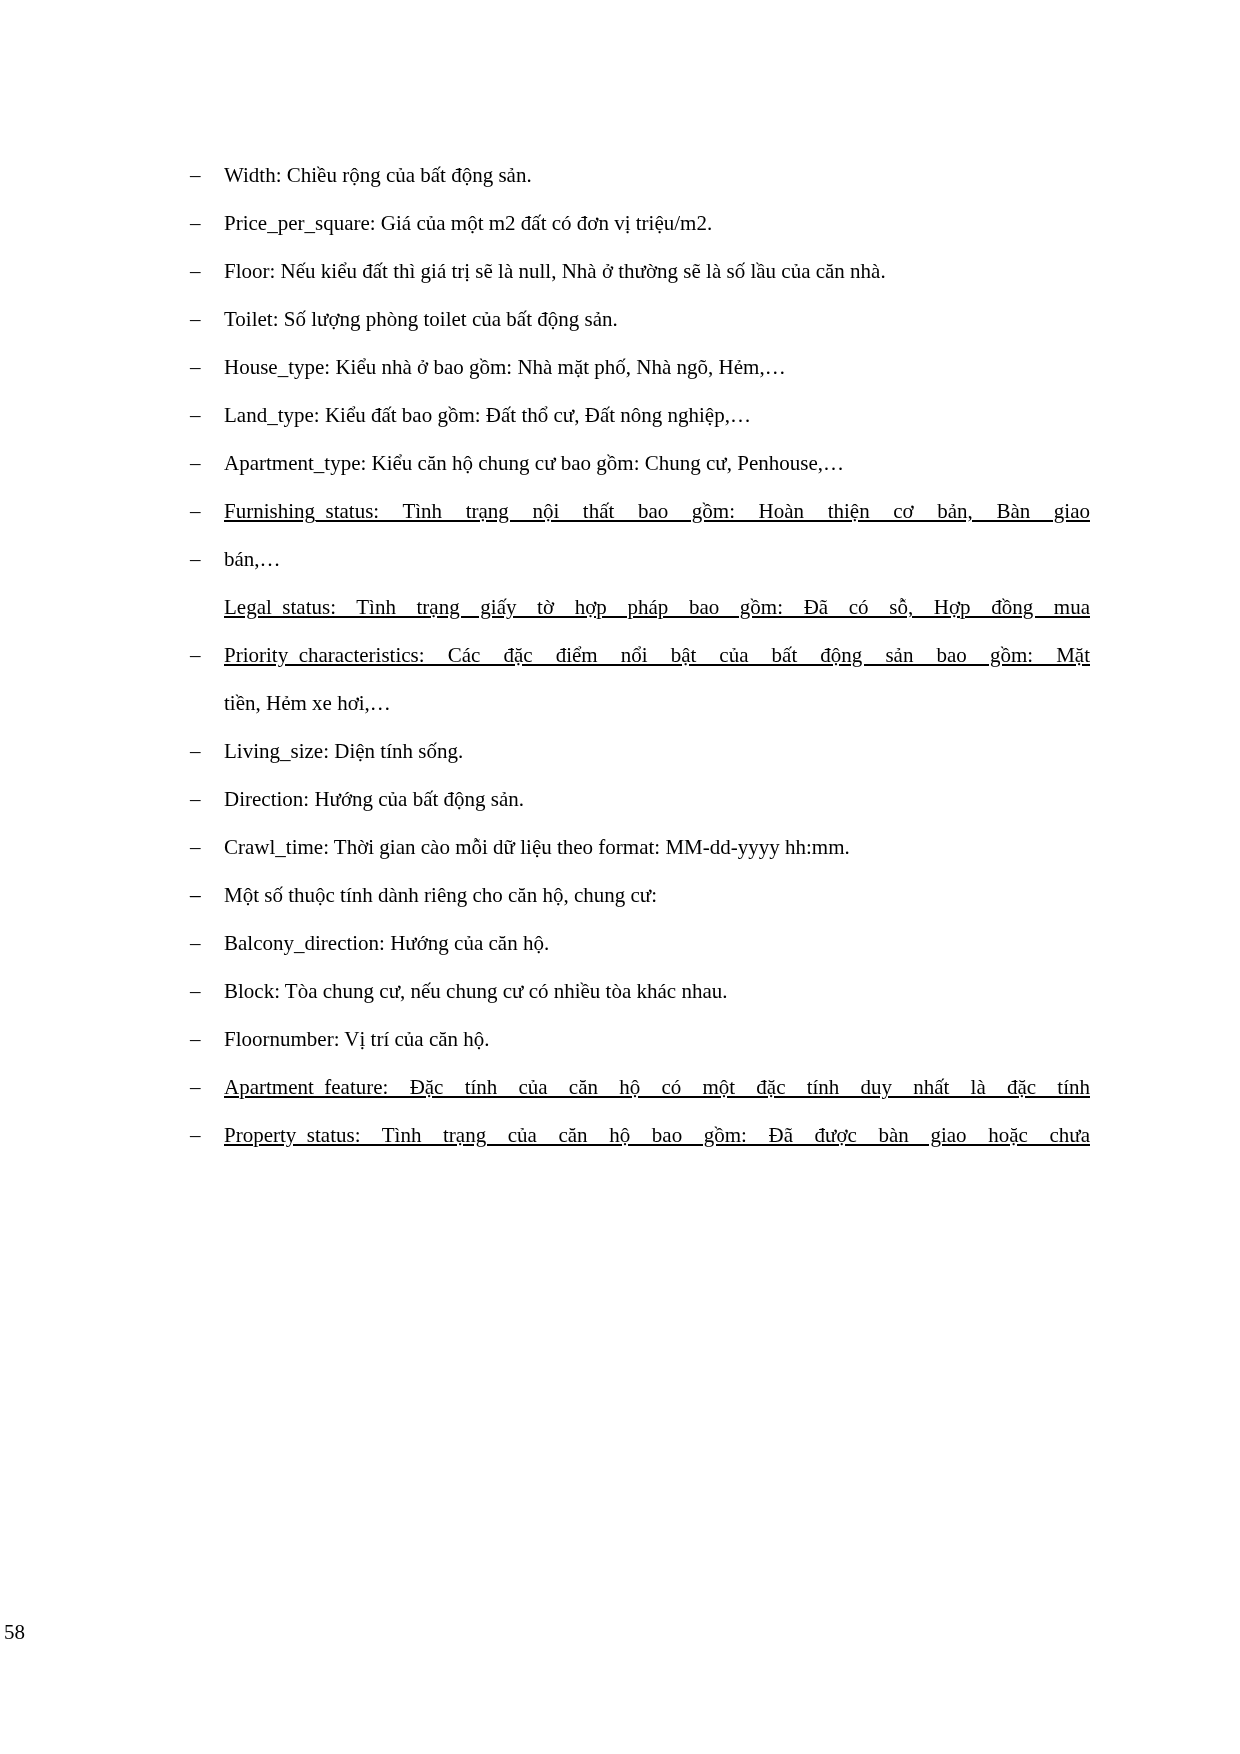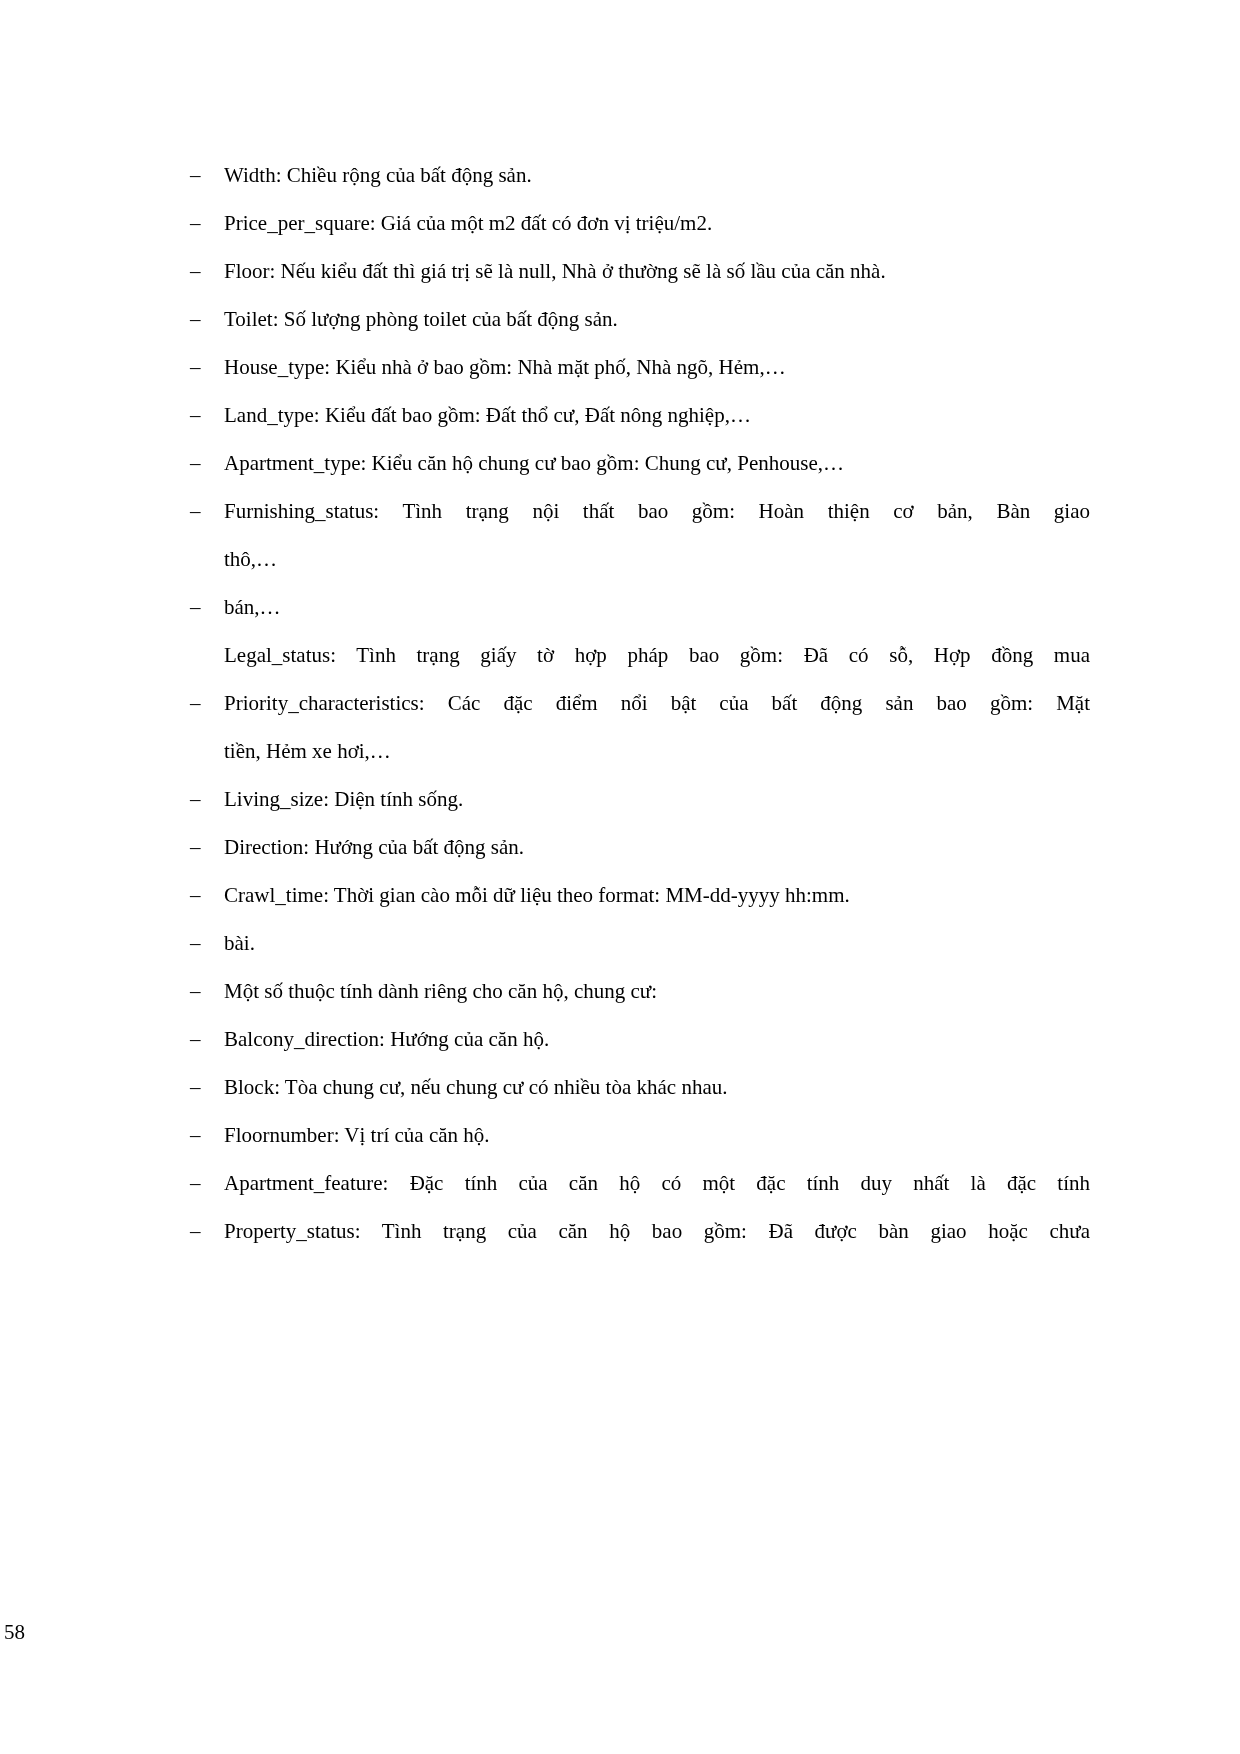--- a/index.html
+++ b/index.html
@@ -32,20 +32,21 @@
     position: absolute;
     left: -34px;
     top: 0;
     line-height: 48px;
   }
   .line {
     text-align: justify;
   }
   .line.full {
     text-align-last: justify;
+    text-decoration: underline;
   }
   .footer {
     position: absolute;
     top: 1608px;
     left: 4px;
     width: 100%;
     text-align: left;
     line-height: 48px;
   }
 </style>
@@ -93,21 +94,20 @@
       <div class="item">
         <span class="dash">–</span>
         <div class="text">
           <div class="line">Apartment_type: Kiểu căn hộ chung cư bao gồm: Chung cư, Penhouse,…</div>
         </div>
       </div>
       <div class="item">
         <span class="dash">–</span>
         <div class="text">
           <div class="line full">Furnishing_status: Tình trạng nội thất bao gồm: Hoàn thiện cơ bản, Bàn giao</div>
-          <div class="line">thô,…</div>
         </div>
       </div>
       <div class="item">
         <span class="dash">–</span>
         <div class="text">
           <div class="line">bán,…</div>
           <div class="line full">Legal_status: Tình trạng giấy tờ hợp pháp bao gồm: Đã có sỗ, Hợp đồng mua</div>
         </div>
       </div>
       <div class="item">
@@ -131,21 +131,20 @@
       </div>
       <div class="item">
         <span class="dash">–</span>
         <div class="text">
           <div class="line">Crawl_time: Thời gian cào mỗi dữ liệu theo format: MM-dd-yyyy hh:mm.</div>
         </div>
       </div>
       <div class="item">
         <span class="dash">–</span>
         <div class="text">
-          <div class="line">bài.</div>
         </div>
       </div>
       <div class="item">
         <span class="dash">–</span>
         <div class="text">
           <div class="line">Một số thuộc tính dành riêng cho căn hộ, chung cư:</div>
         </div>
       </div>
       <div class="item">
         <span class="dash">–</span>

